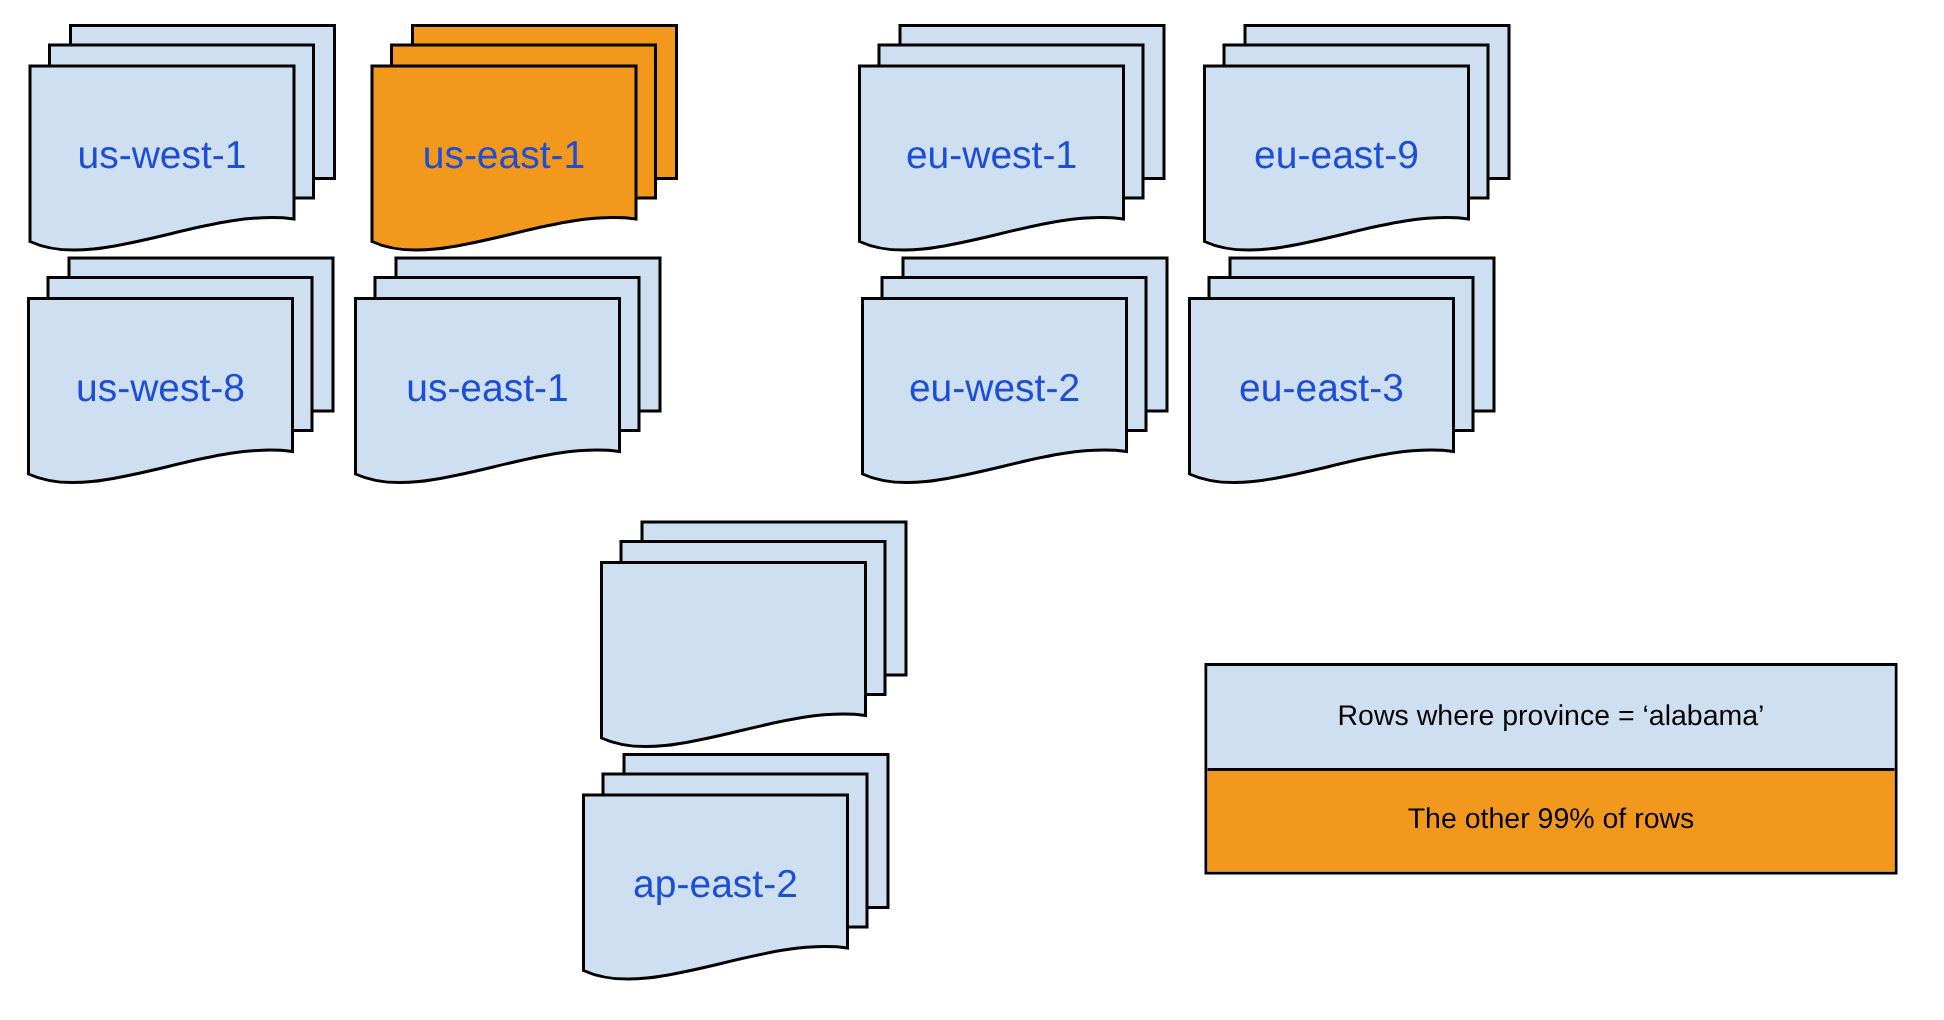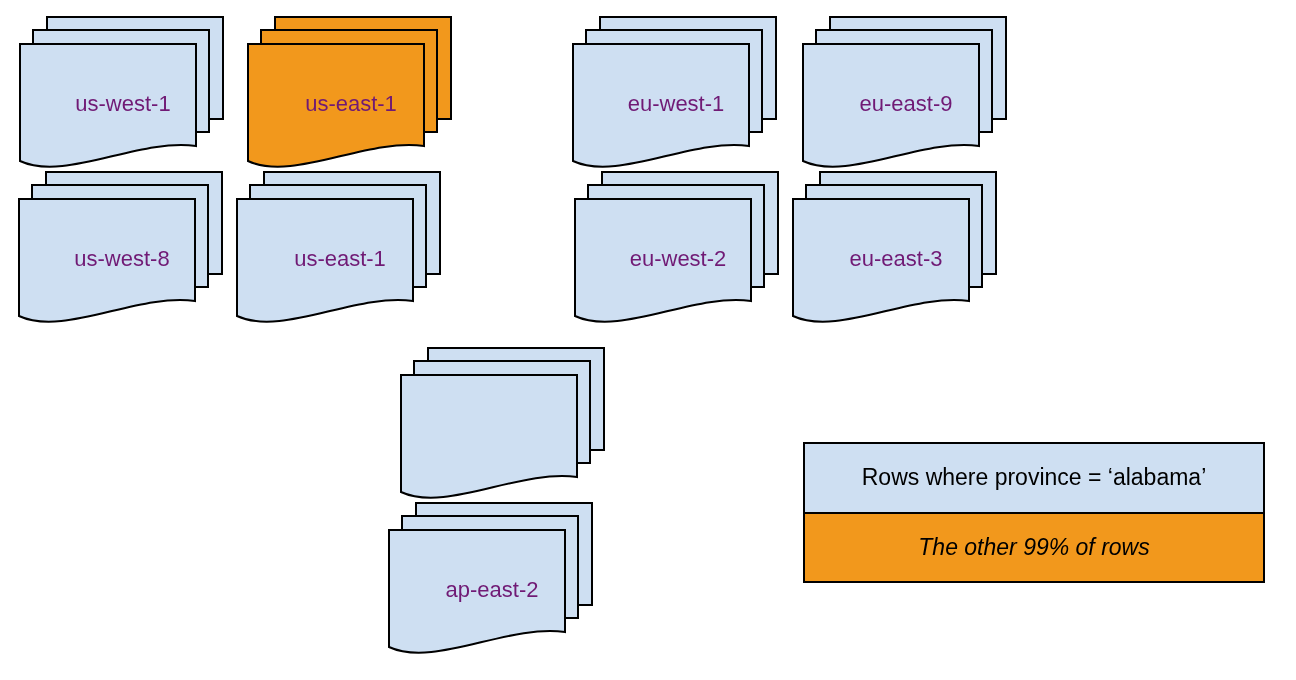--- a/index.html
+++ b/index.html
@@ -48,53 +48,51 @@
   }
   .doc-label {
     position: absolute;
     left: 2px;
     top: 29px;
     width: 176px;
     height: 119px;
     display: flex;
     align-items: center;
     justify-content: center;
-    font-size: 22px;
-    color: #701a75;
+    font-size: 26px;
+    color: #1d4ed8;
     white-space: nowrap;
     pointer-events: none;
-    padding-left: 15px;
   }
 
   
   #legend {
     position: absolute;
     left: 803px;
     top: 442px;
     width: 462px;
     height: 141px;
     box-sizing: border-box;
     border: 2px solid var(--stroke, #000000);
     display: flex;
     flex-direction: column;
   }
   .legend-row {
     flex: 1;
     display: flex;
     align-items: center;
     justify-content: center;
-    font-size: 23px;
+    font-size: 19px;
     color: #000;
     white-space: nowrap;
   }
   .legend-row.blue { background: var(--page-blue, #cedff2); }
   .legend-row.orange {
     background: var(--page-orange, #f2981c);
     border-top: 2px solid var(--stroke, #000000);
-    font-style: italic;
   }
 </style>
 </head>
 <body>
 
 <svg id="svg-defs" xmlns="http://www.w3.org/2000/svg" aria-hidden="true">
   <symbol id="docstack" viewBox="0 0 208 160">
     <rect x="29" y="2" width="176" height="102"></rect>
     <rect x="15" y="15" width="176" height="102"></rect>
     <path d="M2 29 H178 V131 C120 123, 47 167, 2 146 Z"></path>

